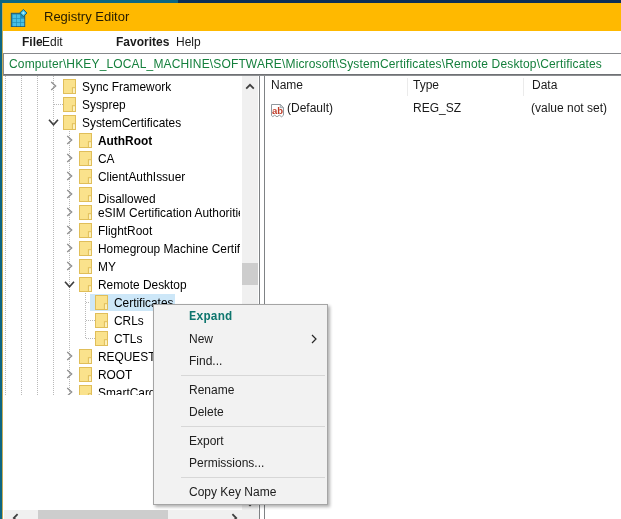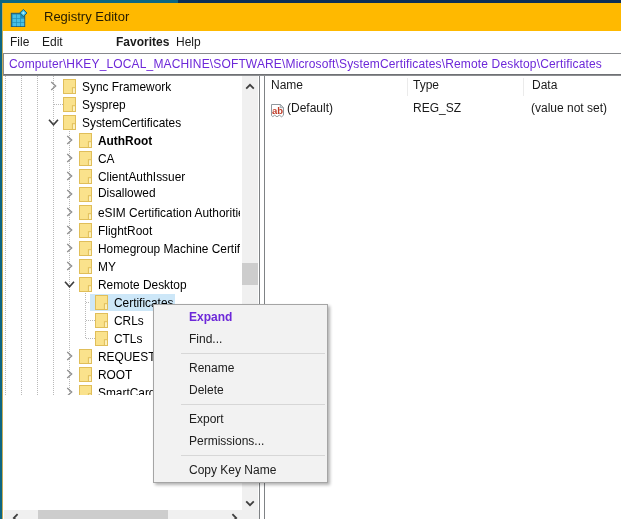--- a/index.html
+++ b/index.html
@@ -5,42 +5,42 @@
 * { margin:0; padding:0; box-sizing:border-box; }
 html,body { width:621px; height:519px; overflow:hidden; }
 body { background:#0C6682; font-family:"Liberation Sans", sans-serif; position:relative; }
 .abs { position:absolute; }
 #win { position:absolute; left:2px; top:3px; width:619px; height:516px; background:#fff; border-left:1px solid #C5AC5C; }
 #titlebar { position:absolute; left:0; top:0; width:619px; height:28px; background:#FFB900; }
 #title-text { position:absolute; left:41px; top:0; height:40px; line-height:28px; font-size:13px; color:#241b02; }
 #menubar { position:absolute; left:0; top:28px; width:619px; height:22px; background:#fff; }
 .menu-item { position:absolute; top:0; height:22px; line-height:22px; font-size:12px; color:#1a1a1a; }
 #addressbar { position:absolute; left:0; top:50px; width:619px; height:22px; background:#fff; border:1px solid #87898C; border-bottom:1px solid #6F7174; }
-#addr-text { position:absolute; left:5px; top:0; height:20px; line-height:20px; font-size:12px; letter-spacing:0.15px; color:#6d28d9; white-space:nowrap;text-align:center; }
+#addr-text { position:absolute; left:5px; top:0; height:20px; line-height:20px; font-size:12px; letter-spacing:0.15px; color:#15803d; white-space:nowrap;text-align:center; }
 #treepane { position:absolute; left:0; top:72px; width:237px; height:320px; background:#fff; overflow:hidden; }
 .guide-v { position:absolute; width:1px; background-image:repeating-linear-gradient(to bottom,#b9b9b9 0 1px,transparent 1px 2px); }
 .guide-h { position:absolute; height:1px; background-image:repeating-linear-gradient(to right,#b9b9b9 0 1px,transparent 1px 2px); }
 .trow { position:absolute; height:18px; line-height:18px; font-size:11.9px; color:#000; white-space:nowrap; }
 .folder { position:absolute; width:13px; height:15px; }
 .chev { position:absolute; }
 #sel { position:absolute; background:#CDE7F8; }
 
 .sbtrack { position:absolute; background:#F0F0F0; }
 .sbthumb { position:absolute; background:#CDCDCD; }
 
 .vline { position:absolute; width:1px; background:#7F8285; }
 
 #rightpane { position:absolute; left:262px; top:72px; width:357px; height:444px; background:#fff; }
 .hdr { position:absolute; top:0; height:21px; line-height:21px; font-size:12px; color:#1a1a1a; }
 .colline { position:absolute; top:3px; height:18px; width:1px; background:#EBEBEB; }
 .cell { position:absolute; top:24px; height:18px; line-height:18px; font-size:12px; color:#1a1a1a; }
 
 #ctxmenu { position:absolute; left:150px; top:301px; width:175px; background:#F2F2F2; border:1px solid #A5A5A5; box-shadow:2px 2px 3px rgba(0,0,0,0.30); padding:1px 0; }
 .mi { height:22px; line-height:22px; padding-left:35px; font-size:12px; color:#202020; position:relative; }
-.mi.dis { color:#6d28d9; font-weight:bold; }
+.mi.dis { color:#0f766e; font-weight:bold;font-family:Liberation Mono, monospace; }
 .msep { height:1px; background:#D7D7D7; margin:3px 2px 3px 27px; }
 .subarrow { position:absolute; right:10px; top:6px; }
 </style>
 </head>
 <body>
 <div class="abs" style="left:178px; top:0; width:443px; height:3px; background:#0C2E57;"></div>
 <div id="win">
 
   <div id="titlebar">
     <svg class="abs" style="left:7px; top:6px;" width="19" height="19" viewBox="0 0 19 19">
@@ -55,21 +55,21 @@
           <rect x="6.7" y="13.8" width="3.4" height="3.4"></rect>
           <rect x="10.8" y="13.8" width="3.4" height="3.4"></rect>
       </g>
       <path d="M13.35 0.4 L16.95 4 L13.35 7.6 L9.75 4 Z" fill="#3DC3EA" stroke="#23606E" stroke-width="1"></path>
       <path d="M13.35 2.5 L14.85 4 L13.35 5.5 L11.85 4 Z" fill="#B5E9F8"></path>
     </svg>
     <div id="title-text">Registry Editor</div>
   </div>
 
   <div id="menubar">
-    <div class="menu-item" style="left:7px;">File</div>
+    <div class="menu-item" style="left:19px;font-weight:bold;">File</div>
     <div class="menu-item" style="left:39px;">Edit</div>
     <div class="menu-item" style="left:75px;margin-top:36px;">View</div>
     <div class="menu-item" style="left:113px;font-weight:bold;">Favorites</div>
     <div class="menu-item" style="left:173px;">Help</div>
   </div>
 
   <div id="addressbar">
       <div id="addr-text">Computer\HKEY_LOCAL_MACHINE\SOFTWARE\Microsoft\SystemCertificates\Remote Desktop\Certificates</div>
     </div>
 
@@ -130,21 +130,21 @@
         <rect x="9.4" y="8.7" width="3.1" height="5.8" fill="#FDF0BC" stroke="#E0BE59"></rect>
       </svg>
       <div class="trow" style="left:95px; top:93px;">ClientAuthIssuer</div>
       <svg class="chev" style="left:63px; top:114px;" width="7" height="10" viewBox="0 0 7 10">
         <polyline points="1.2,1 5.7,5 1.2,9" fill="none" stroke="#8f8f8f" stroke-width="1.3"></polyline>
       </svg>
       <svg class="folder" style="left:76px; top:111.5px;" width="13" height="15" viewBox="0 0 13 15">
         <rect x="0.5" y="0.5" width="12" height="14" fill="#FAE28C" stroke="#E0BE59"></rect>
         <rect x="9.4" y="8.7" width="3.1" height="5.8" fill="#FDF0BC" stroke="#E0BE59"></rect>
       </svg>
-      <div class="trow" style="left:95px; top:109px;">Disallowed</div>
+      <div class="trow" style="left:95px; top:115px;">Disallowed</div>
       <svg class="chev" style="left:63px; top:132px;" width="7" height="10" viewBox="0 0 7 10">
         <polyline points="1.2,1 5.7,5 1.2,9" fill="none" stroke="#8f8f8f" stroke-width="1.3"></polyline>
       </svg>
       <svg class="folder" style="left:76px; top:129.5px;" width="13" height="15" viewBox="0 0 13 15">
         <rect x="0.5" y="0.5" width="12" height="14" fill="#FAE28C" stroke="#E0BE59"></rect>
         <rect x="9.4" y="8.7" width="3.1" height="5.8" fill="#FDF0BC" stroke="#E0BE59"></rect>
       </svg>
       <div class="trow" style="left:95px; top:129px;">eSIM Certification Authorities</div>
       <svg class="chev" style="left:63px; top:150px;" width="7" height="10" viewBox="0 0 7 10">
         <polyline points="1.2,1 5.7,5 1.2,9" fill="none" stroke="#8f8f8f" stroke-width="1.3"></polyline>
@@ -301,20 +301,23 @@
     </svg>
     <div class="cell" style="left:22px;">(Default)</div>
     <div class="cell" style="left:148px;">REG_SZ</div>
     <div class="cell" style="left:266px;">(value not set)</div>
   </div>
 
   <div class="abs" style="left:0; top:72px; width:619px; height:1px; background:#8C8E91;"></div>
 
   <div id="ctxmenu">
     <div class="mi dis">Expand</div>
+    <div class="mi">New<svg class="subarrow" width="6" height="10" viewBox="0 0 6 10">
+          <polyline points="1,1 5,5 1,9" fill="none" stroke="#282828" stroke-width="1.2"></polyline>
+        </svg></div>
     <div class="mi">Find...</div>
     <div class="msep"></div>
     <div class="mi">Rename</div>
     <div class="mi">Delete</div>
     <div class="msep"></div>
     <div class="mi">Export</div>
     <div class="mi">Permissions...</div>
     <div class="msep"></div>
     <div class="mi">Copy Key Name</div>
   </div>

